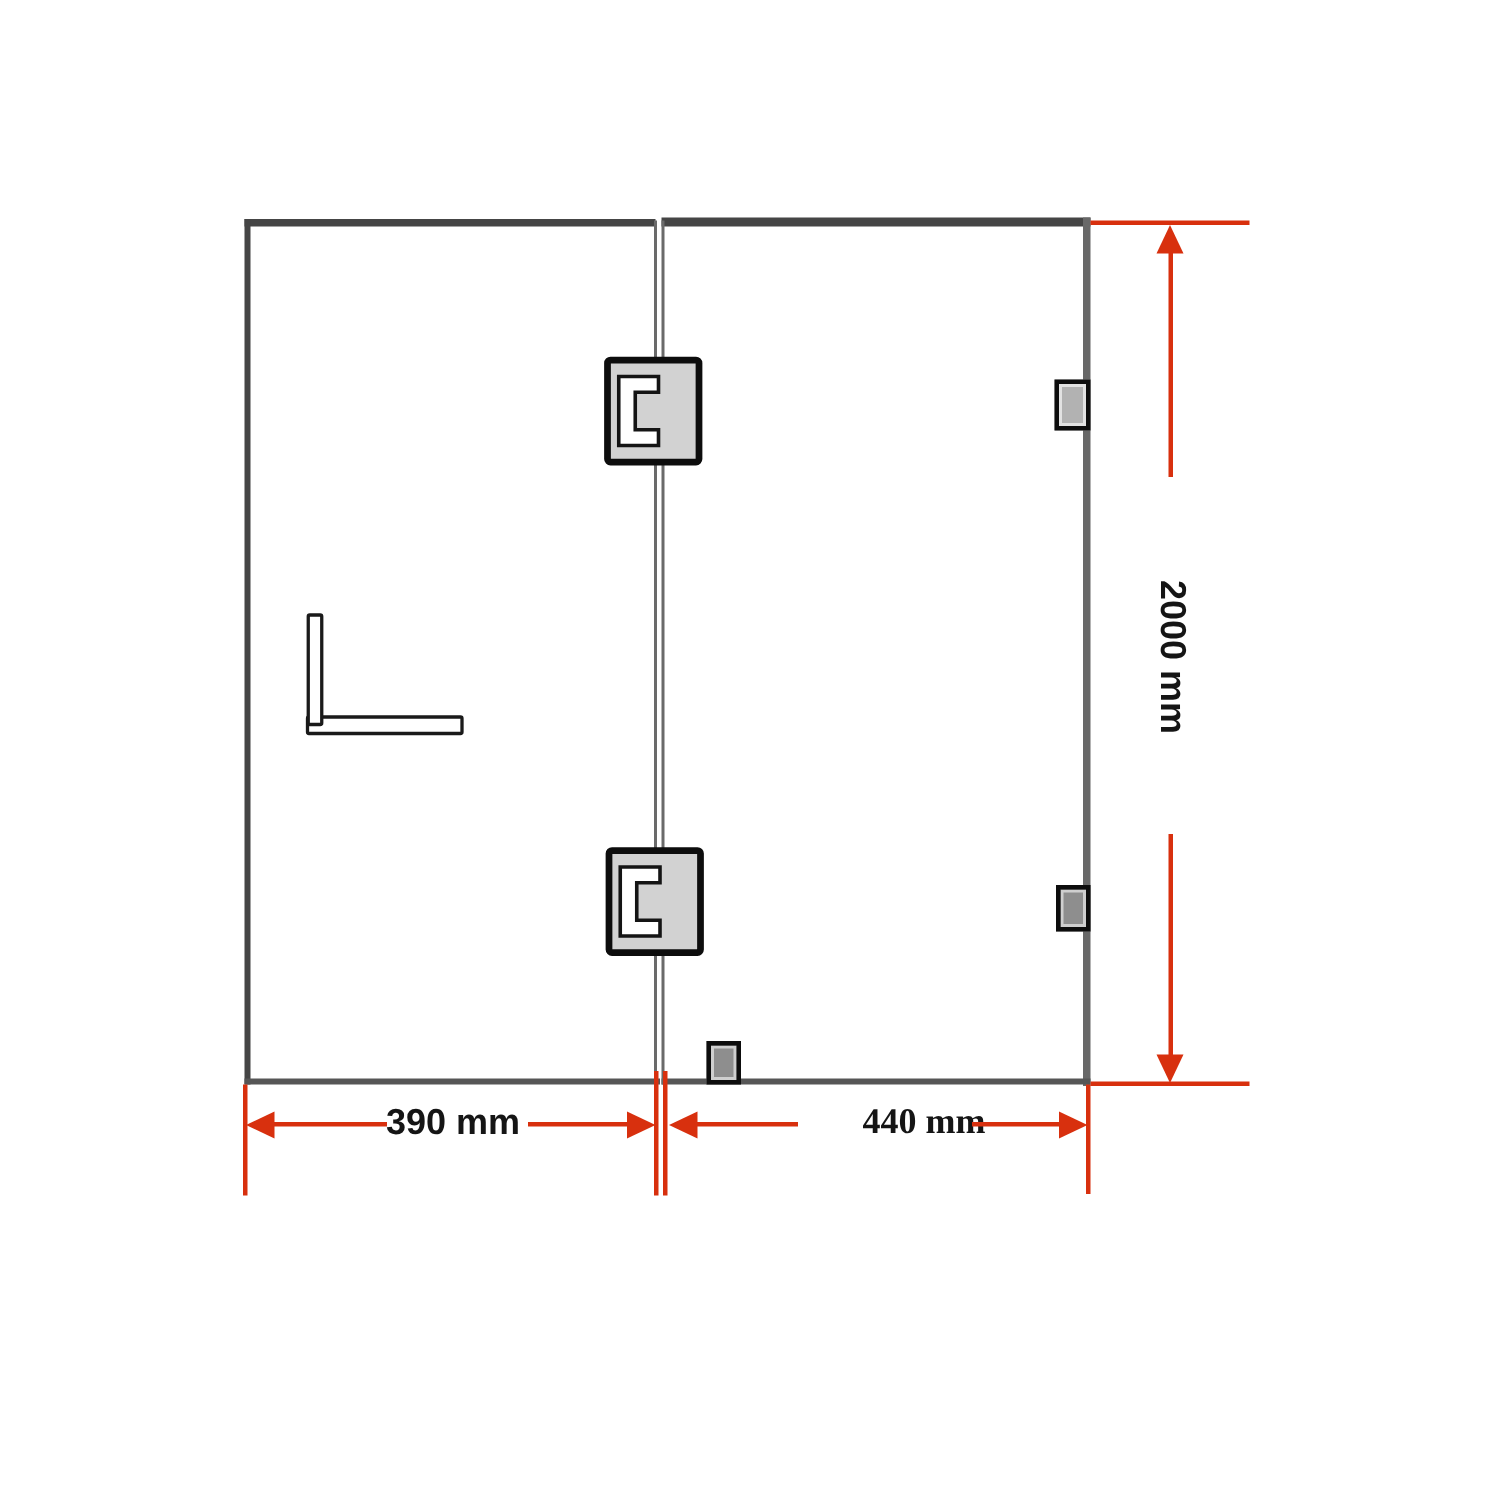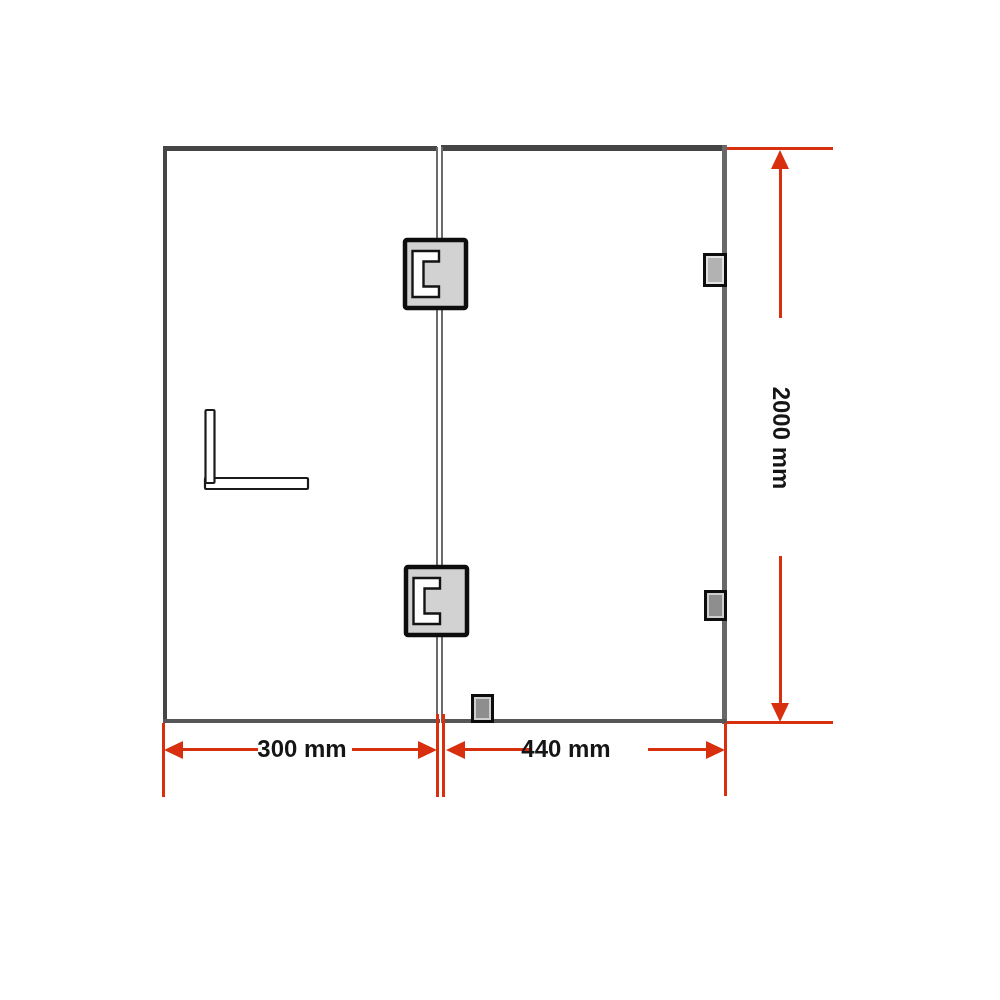--- a/index.html
+++ b/index.html
@@ -63,27 +63,27 @@
   <div class="bracket dark" style="left:704px;top:590px;width:17px;height:25px;"></div>
   <div class="bracket dark" style="left:471px;top:694px;width:17px;height:23px;"></div>
 
   <div class="abs red" style="left:162px;top:723px;width:3px;height:74px;"></div>
   <div class="abs red" style="left:436px;top:714px;width:3px;height:83px;"></div>
   <div class="abs red" style="left:442px;top:714px;width:3px;height:83px;"></div>
   <div class="abs red" style="left:724px;top:723px;width:3px;height:73px;"></div>
 
   <div class="arrow arrow-left" style="left:164px;top:741px;"></div>
   <div class="abs red" style="left:180px;top:748px;width:78px;height:3px;"></div>
-  <div class="dim-label" style="left:252px;top:735px;width:100px;">300 mm</div>
+  <div class="dim-label" style="left:252px;top:735px;width:100px;">390 mm</div>
   <div class="abs red" style="left:352px;top:748px;width:68px;height:3px;"></div>
   <div class="arrow arrow-right" style="left:418px;top:741px;"></div>
 
   <div class="arrow arrow-left" style="left:446px;top:741px;"></div>
   <div class="abs red" style="left:462px;top:748px;width:70px;height:3px;"></div>
-  <div class="dim-label" style="left:514px;top:735px;width:104px;">440 mm</div>
+  <div class="dim-label" style="left:564px;top:735px;width:104px;font-family:Liberation Serif, serif;">440 mm</div>
   <div class="abs red" style="left:648px;top:748px;width:60px;height:3px;"></div>
   <div class="arrow arrow-right" style="left:706px;top:741px;"></div>
 
   <div class="abs red" style="left:727px;top:147px;width:106px;height:3px;"></div>
   <div class="abs red" style="left:727px;top:721px;width:106px;height:3px;"></div>
   <div class="arrow arrow-up" style="left:771px;top:150px;"></div>
   <div class="abs red" style="left:779px;top:167px;width:3px;height:151px;"></div>
   <div class="dim-label rot90" style="left:716px;top:424px;width:130px;">2000 mm</div>
   <div class="abs red" style="left:779px;top:556px;width:3px;height:150px;"></div>
   <div class="arrow arrow-down" style="left:771px;top:703px;"></div>

